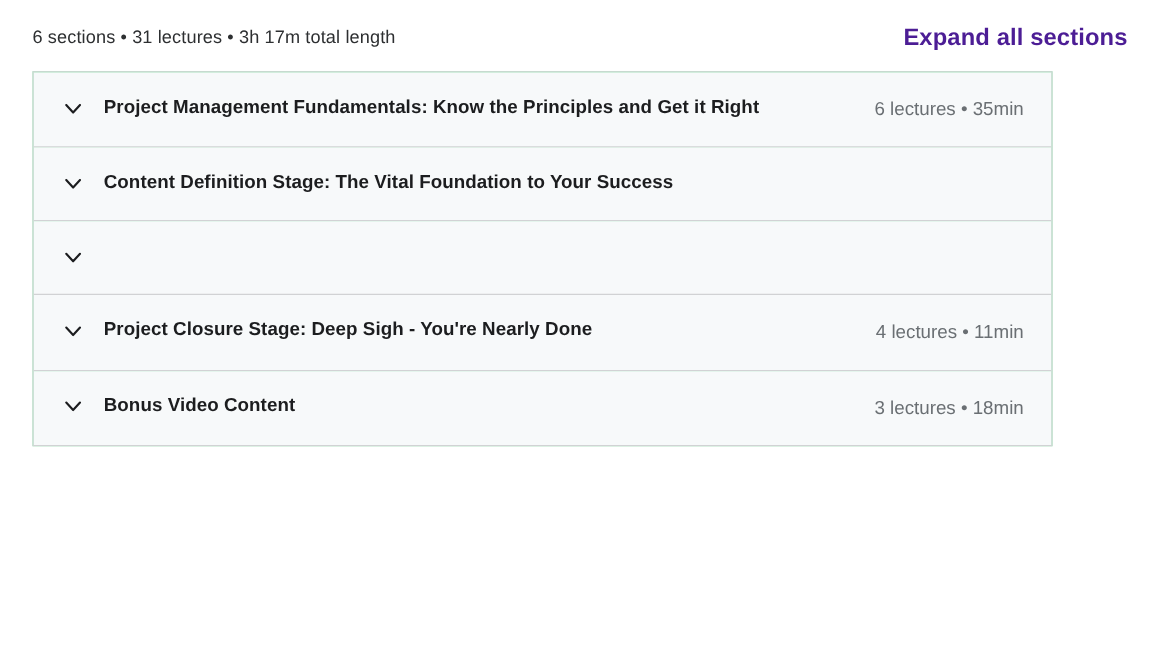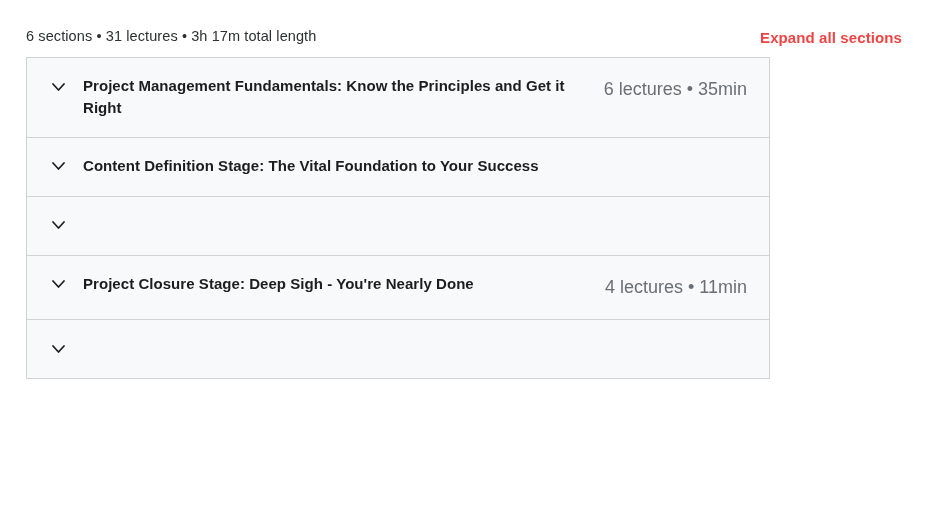--- a/index.html
+++ b/index.html
@@ -25,53 +25,53 @@
   }
 
   
   .summary-bar {
     position: absolute;
     left: 26px;
     top: 20px;
     width: 876px;
     height: 26px;
     display: flex;
-    align-items: flex-end;
+    align-items: flex-start;
     justify-content: space-between;
   }
 
   .summary-text {
     font-size: 14.5px;
     line-height: 1.4;
     color: #2d2f31;
     letter-spacing: 0.1px;
     white-space: nowrap;
   }
 
   .expand-link {
-    font-size: 15px;
+    font-size: 19px;
     font-weight: 700;
-    color: #ef4444;
+    color: #4c1d95;
     letter-spacing: 0.1px;
     white-space: nowrap;
     text-decoration: none;
     cursor: pointer;
     background: none;
     border: none;
     padding: 0;
     font-family: inherit;
     margin-left: 24px;
   }
 
   
   .panel {
     position: absolute;
     left: 26px;
     top: 57px;
-    width: 744px;
+    width: 816px;
     border: 1px solid #d1d2d4;
     box-sizing: border-box;
     background: #86efac;
   }
 
   .section-row {
     display: flex;
     align-items: flex-start;
     box-sizing: border-box;
     width: 100%;
@@ -102,21 +102,21 @@
     font-weight: 700;
     color: #1c1d1f;
     line-height: 1.45;
     letter-spacing: 0.05px;
     padding-right: 26px;
     max-width: 618px;
   }
 
   .section-meta {
     flex: 0 0 auto;
-    font-size: 18px;
+    font-size: 15px;
     font-weight: 400;
     color: #6a6f73;
     line-height: 1.55;
     white-space: nowrap;
     margin-top: 1px;
     text-align: right;
   }
 </style>
 </head>
 <body>
@@ -167,16 +167,18 @@
       <span class="section-title">Project Closure Stage: Deep Sigh - You're Nearly Done</span>
       <span class="section-meta">4 lectures • 11min</span>
     </div>
 
     <div class="section-row">
       <span class="chevron">
         <svg width="13" height="9" viewBox="0 0 13 9" aria-hidden="true">
           <path d="M1 1 L6.5 7 L12 1" fill="none" stroke="#1c1d1f" stroke-width="1.7" stroke-linecap="round" stroke-linejoin="round"></path>
         </svg>
       </span>
+      <span class="section-title">Bonus Video Content</span>
+      <span class="section-meta">3 lectures • 18min</span>
     </div>
 
   </div>
 </div>
 
 </body></html>

